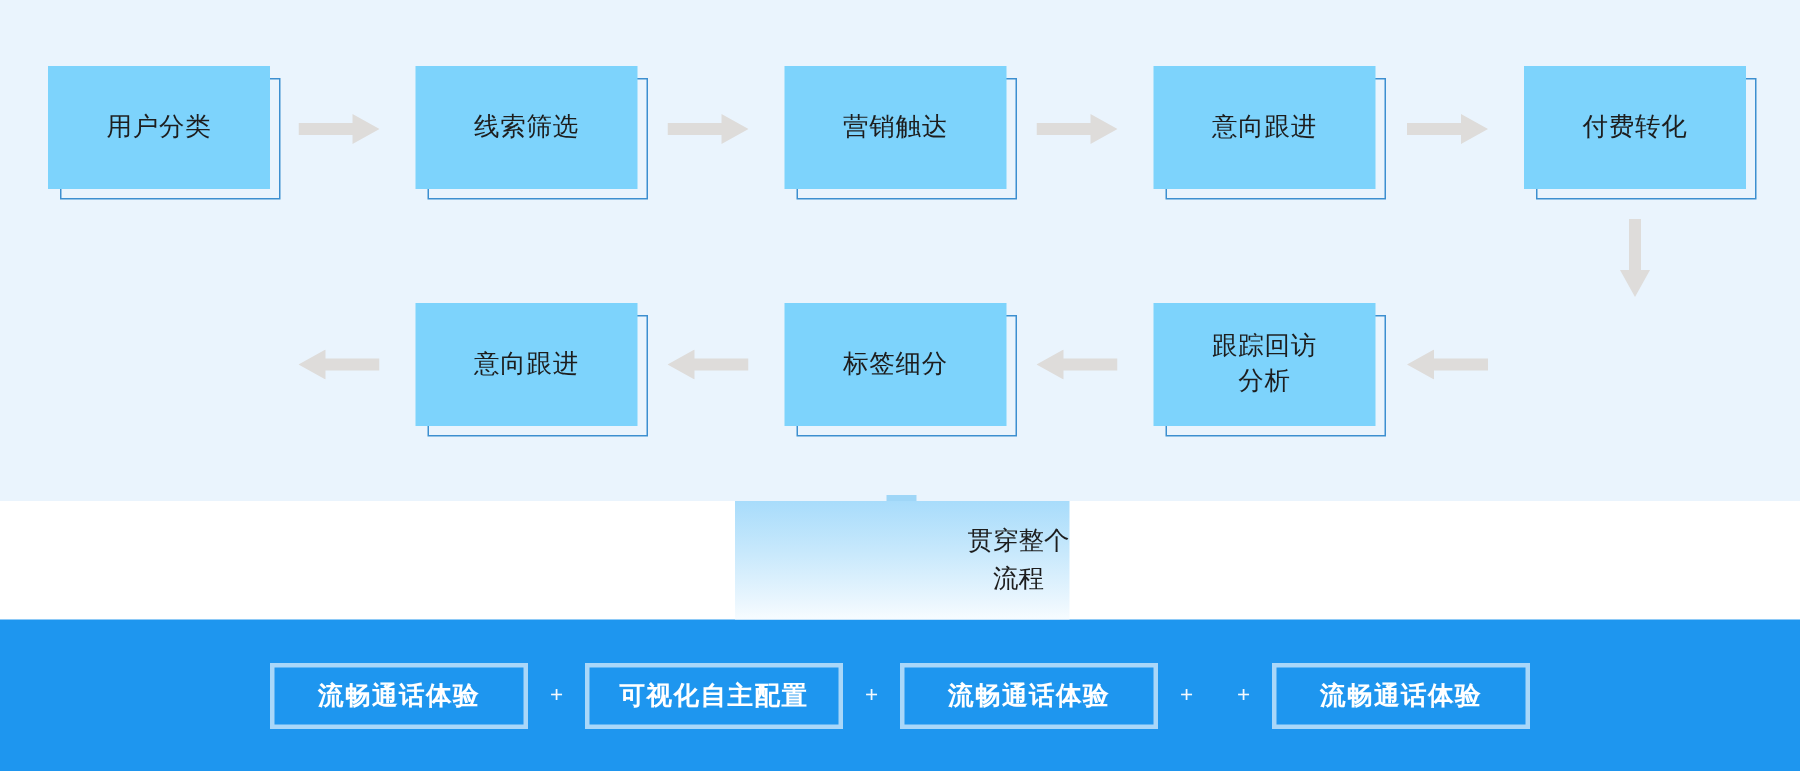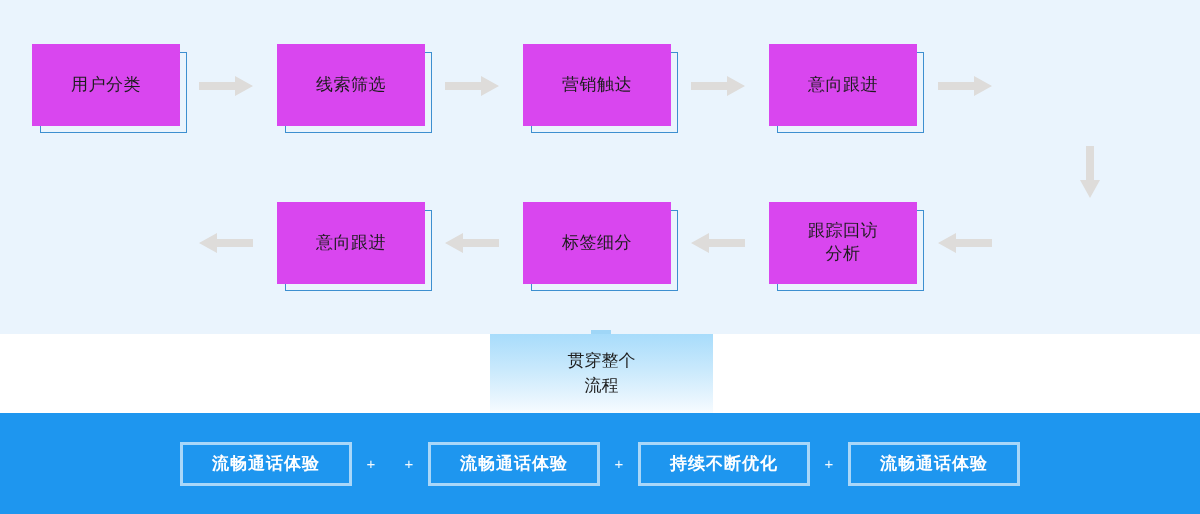--- a/index.html
+++ b/index.html
@@ -25,39 +25,39 @@
   }
 
   
   .node{position:absolute;width:148px;height:82px;}
   .node .outline{
     position:absolute;left:8px;top:8px;width:147px;height:81px;
     border:1px solid #3d8fd0;box-sizing:border-box;
   }
   .node .face{
     position:absolute;left:0;top:0;width:148px;height:82px;
-    background:#d946ef;
+    background:#7dd3fc;
     display:flex;align-items:center;justify-content:center;
     text-align:center;line-height:1.35;
     font-size:17px;color:#1d1d1d;letter-spacing:.5px;
     white-space:pre-line;
     font-family:Liberation Serif, serif;
   }
 
   
   .arrow-h{position:absolute;width:54px;height:20px;}
   .arrow-h svg{display:block;}
   .arrow-v{position:absolute;width:20px;height:52px;}
   .arrow-v svg{display:block;}
 
   
   .center-box{
     position:absolute;left:490px;top:334px;width:223px;height:79px;
     background:linear-gradient(180deg,#a8dcfb 0%,#c9e9fc 45%,#eaf6fe 85%,#f7fcff 100%);
-    display:flex;align-items:center;justify-content:center;
+    display:flex;align-items:center;justify-content:flex-end;
     text-align:center;line-height:1.45;
     font-size:17px;color:#1d1d1d;white-space:pre-line;
   }
   .center-tab{
     position:absolute;left:591px;top:330px;width:20px;height:5px;
     background:#9fd6f7;
   }
 
   
   .pill-row{
@@ -93,20 +93,24 @@
     <div class="outline"></div>
     <div class="face">营销触达</div>
   </div>
   <div class="node" style="left:277px;top:44px;">
     <div class="outline"></div>
     <div class="face">线索筛选</div>
   </div>
   <div class="node" style="left:769px;top:44px;">
     <div class="outline"></div>
     <div class="face">意向跟进</div>
+  </div>
+  <div class="node" style="left:1016px;top:44px;">
+    <div class="outline"></div>
+    <div class="face">付费转化</div>
   </div>
 
   <div class="arrow-h" style="left:199px;top:76px;">
     <svg width="54" height="20" viewBox="0 0 54 20">
         <polygon points="0,6 36,6 36,0 54,10 36,20 36,14 0,14" fill="#dedcda"></polygon>
       </svg>
   </div>
   <div class="arrow-h" style="left:445px;top:76px;">
     <svg width="54" height="20" viewBox="0 0 54 20">
         <polygon points="0,6 36,6 36,0 54,10 36,20 36,14 0,14" fill="#dedcda"></polygon>
@@ -168,27 +172,27 @@
   <div class="center-box">
     <span>贯穿整个
 流程</span>
   </div>
 
   <div class="pill-row">
     <div class="pill">
       <span>流畅通话体验</span>
     </div>
     <div class="plus">+</div>
+    <div class="pill">
+      <span>可视化自主配置</span>
+    </div>
     <div class="plus">+</div>
     <div class="pill">
       <span>流畅通话体验</span>
     </div>
     <div class="plus">+</div>
-    <div class="pill">
-      <span>持续不断优化</span>
-    </div>
     <div class="plus">+</div>
     <div class="pill">
       <span>流畅通话体验</span>
     </div>
   </div>
 
 </div>
 
 </body></html>

